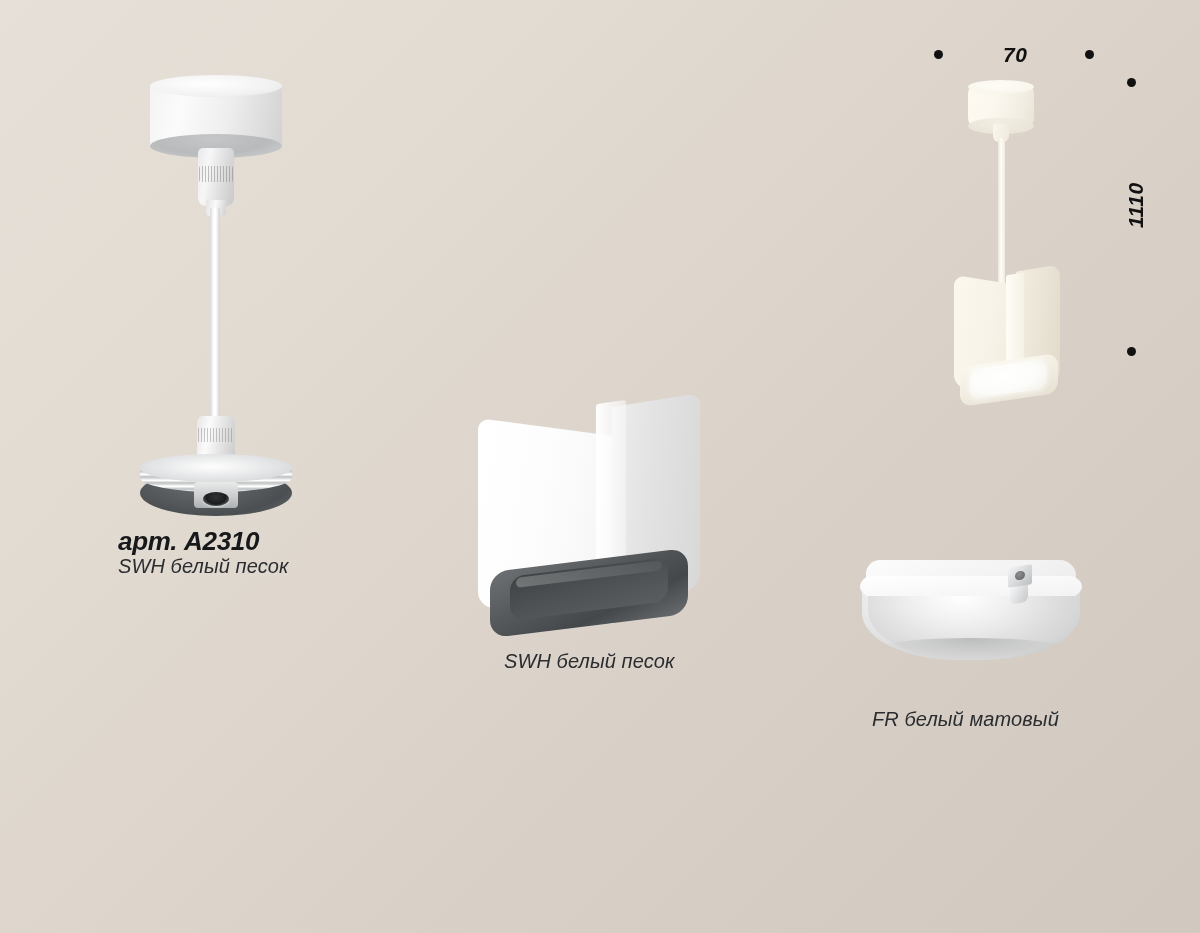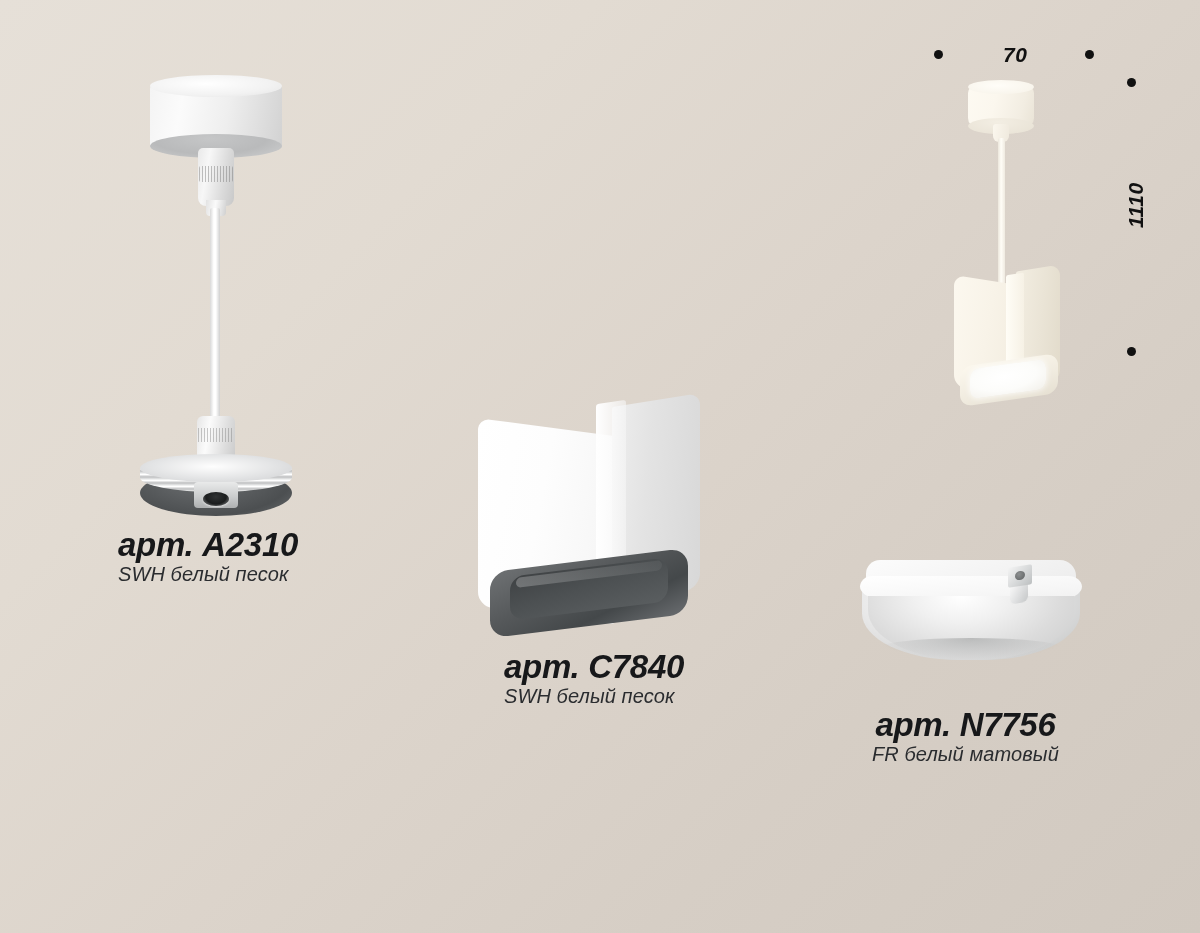--- a/index.html
+++ b/index.html
@@ -30,22 +30,22 @@
     letter-spacing:.5px; white-space:nowrap;
   }
   .dim-label.vertical{
     transform:rotate(-90deg);
     transform-origin:left top;
   }
 
   
   .caption{ position:absolute; white-space:nowrap; }
   .caption .art{
-    font-size:33px; font-weight:700; color:#17181a;
-    letter-spacing:-.3px; line-height:1.05;text-align:center;
+    font-size:26px; font-weight:700; color:#17181a;
+    letter-spacing:-.3px; line-height:1.05;
   }
   .caption .sub{
     font-size:20px; font-weight:400; color:#2a2c2f;
     letter-spacing:.1px; margin-top:0; line-height:1.1;
   }
 
   
   #prod1{ position:absolute; left:128px; top:78px; width:180px; height:440px; }
 
   
@@ -338,21 +338,20 @@
     <div id="p2-front"></div>
     <div id="p2-right"></div>
     <div id="p2-bevel"></div>
     <div id="p2-top"></div>
     <div id="p2-recess-outer"></div>
     <div id="p2-recess-inner"></div>
     <div id="p2-recess-hi"></div>
   </div>
 
   <div class="caption" style="left:504px; top:650px;">
-    <div class="art">арт. C7840</div>
     <div class="sub">SWH белый песок</div>
   </div>
 
   <div id="prod3">
     <div id="p3-canopy"></div>
     <div id="p3-canopy-top"></div>
     <div id="p3-canopy-bot"></div>
     <div id="p3-nipple"></div>
     <div id="p3-cord"></div>
     <div id="p3-cube-front"></div>
@@ -367,17 +366,16 @@
     <div id="p4-body"></div>
     <div id="p4-edge"></div>
     <div id="p4-curve"></div>
     <div id="p4-shadow"></div>
     <div id="p4-clip-stem"></div>
     <div id="p4-clip-plate"></div>
     <div id="p4-clip-hole"></div>
   </div>
 
   <div class="caption" style="left:872px; top:708px;">
-    <div class="art">арт. N7756</div>
     <div class="sub">FR белый матовый</div>
   </div>
 
 </div>
 
 </body></html>

